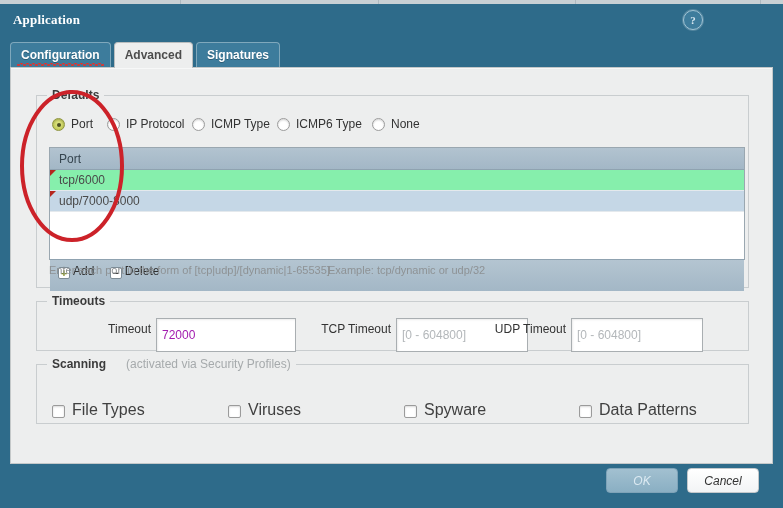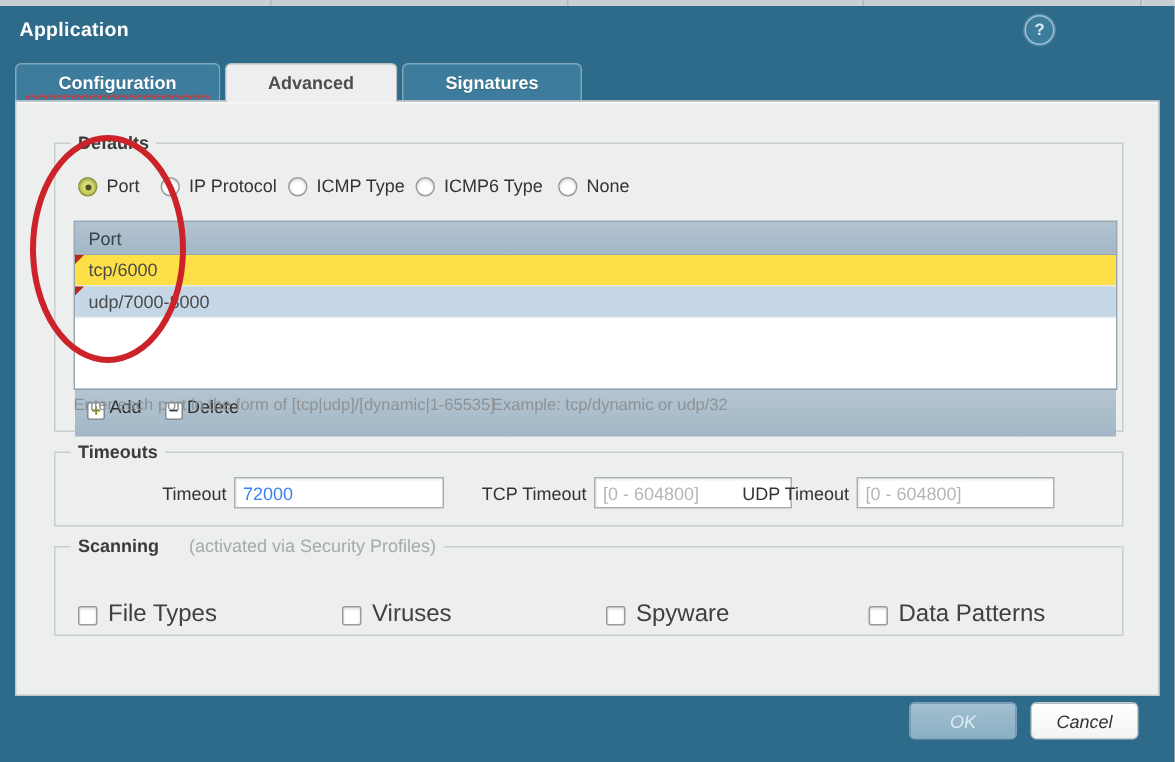--- a/index.html
+++ b/index.html
@@ -18,21 +18,21 @@
   #backdrop-strip .divider{
     position:absolute;top:0;width:1px;height:5px;background:#aeb9bf;
   }
   
   #dialog{
     position:absolute;left:0;top:4px;width:783px;height:504px;
     background:#2e6b8a;
     box-sizing:border-box;
   }
   #dialog-titlebar{
-    position:absolute;left:0;top:0;width:713px;height:32px;
+    position:absolute;left:0;top:0;width:713px;height:32px;font-family:Liberation Serif, serif;
   }
   #dialog-title{
     position:absolute;left:13px;top:8px;
     color:#ffffff;font-weight:bold;font-size:13px;
     letter-spacing:.2px;
   }
   #help-icon{
     position:absolute;right:10px;top:6px;width:18px;height:18px;
     border-radius:50%;
     background:#3e7c9c;
@@ -41,21 +41,21 @@
     color:#dbeaf3;font-size:11px;font-weight:bold;
     text-align:center;line-height:18px;
     cursor:pointer;
   }
   
   #tabstrip{
     position:absolute;left:10px;top:38px;height:26px;
   }
   .tab{
     position:relative;float:left;height:26px;box-sizing:border-box;
-    padding:0 28px;line-height:25px;
+    padding:0 10px;line-height:25px;
     font-size:12px;font-weight:bold;color:#ffffff;
     background:#3d7c9c;
     border:1px solid #7fa8bc;
     border-bottom:none;
     border-radius:4px 4px 0 0;
     margin-right:3px;
     cursor:pointer;
     text-shadow:0 1px 0 rgba(0,0,0,.25);
   }
   .tab.active{
@@ -133,21 +133,21 @@
   }
   .tbl-row{
     position:relative;
     height:21px;line-height:21px;
     font-size:12px;color:#4a4a4a;
     padding-left:9px;
     box-sizing:border-box;
     border-bottom:1px solid #e4e9ed;
     cursor:pointer;
   }
-  .tbl-row.odd{background:#fde047;}
+  .tbl-row.odd{background:#86efac;}
   .tbl-row.even{background:#c5d7e6;}
   .tbl-row.blank{background:#ffffff;border-bottom:none;cursor:default;}
   .tbl-row .flag{
     position:absolute;left:0;top:0;width:0;height:0;
     border-top:6px solid #b5271f;
     border-right:6px solid transparent;
   }
   .tbl-filler{background:#ffffff;}
   .tbl-toolbar{
     height:32px;line-height:22px;
@@ -174,22 +174,22 @@
   }
   
   .field-label{
     position:absolute;font-size:12px;color:#333333;white-space:nowrap;text-align:right;
   }
   .textbox{
     position:absolute;height:21px;box-sizing:border-box;
     border:1px solid #a9aeb1;
     background:#ffffff;
     font-family:"Liberation Sans", sans-serif;
-    font-size:12px;color:#3b82f6;
-    padding:3px 5px;
+    font-size:12px;color:#a21caf;
+    padding:16px 5px;
     box-shadow:inset 1px 1px 2px rgba(0,0,0,.08);
     outline:none;
   }
   .textbox::placeholder{color:#b3b7ba;}
   
   .check-item{position:absolute;white-space:nowrap;cursor:pointer;}
   .checkbox{
     display:inline-block;vertical-align:-3px;
     width:13px;height:13px;box-sizing:border-box;
     background:#ffffff;border:1px solid #9b9b9b;border-radius:2px;

